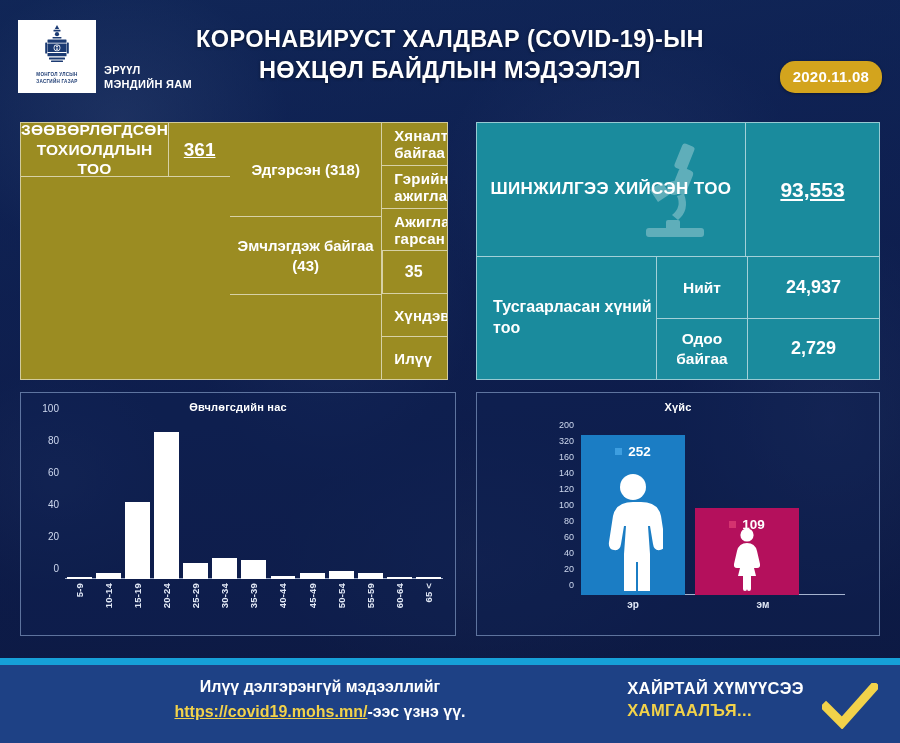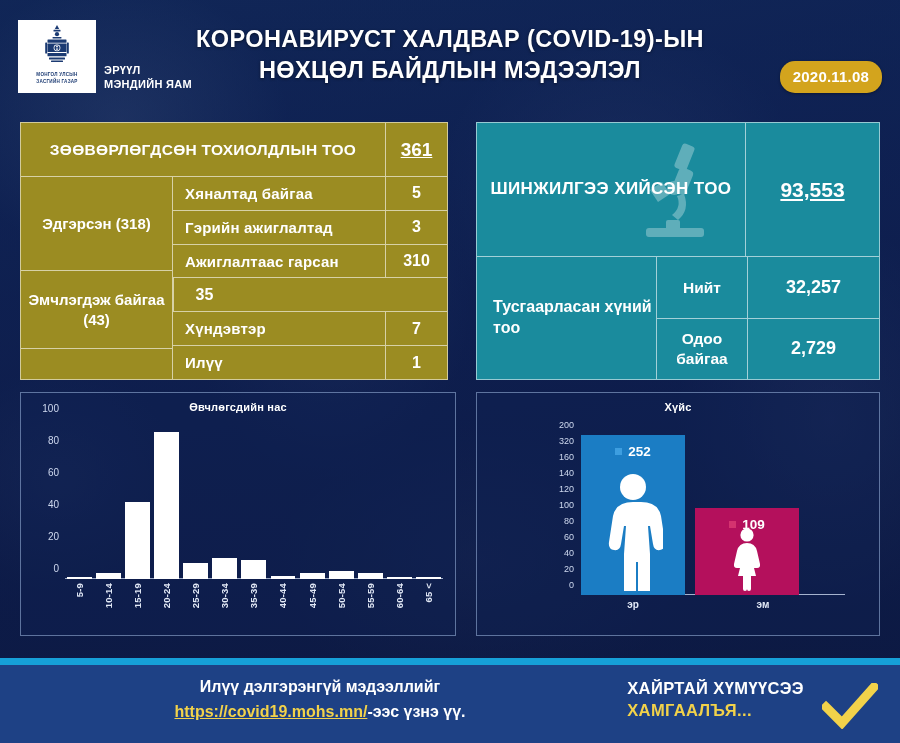--- a/index.html
+++ b/index.html
@@ -68,21 +68,21 @@
     letter-spacing: .2px;
     box-shadow: 0 1px 3px rgba(0,0,0,.35);
   }
 
   
   .gold-table {
     position: absolute; left: 20px; top: 122px;
     width: 428px; height: 258px;
     background: #9b8c22;
     border: 1px solid rgba(255,255,255,.55);
-    display: flex; flex-direction: column;
+    display: flex; flex-direction: row;
     overflow: hidden;
   }
   .gt-head {
     height: 54px; display: flex;
     border-bottom: 1px solid rgba(255,255,255,.6);
   }
   .gt-head-label {
     flex: 1; display: flex; align-items: center; justify-content: center;
     color: #ffffff; font-weight: bold; font-size: 15.5px;
     line-height: 1.28; text-align: center; letter-spacing: .3px;
@@ -400,21 +400,21 @@
         <rect x="14" y="90" width="58" height="9" rx="3"></rect>
       </g>
     </svg>
     <div class="tt-head-val">93,553</div>
   </div>
   <div class="tt-body">
     <div class="tt-group">Тусгаарласан хүний тоо</div>
     <div class="tt-rows">
       <div class="tt-row">
         <div class="tt-row-label">Нийт</div>
-        <div class="tt-row-val">32,257</div>
+        <div class="tt-row-val">24,937</div>
       </div>
       <div class="tt-row">
         <div class="tt-row-label">Одоо байгаа</div>
         <div class="tt-row-val">2,729</div>
       </div>
     </div>
   </div>
 </div>
 
 <div class="chart-card" id="age-card">

